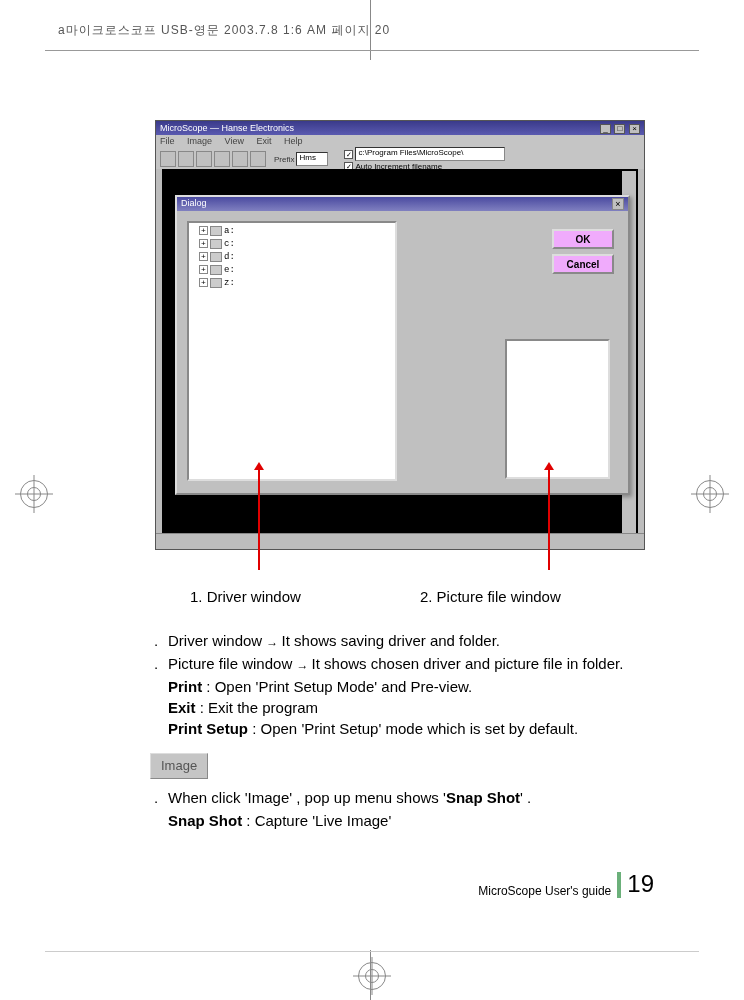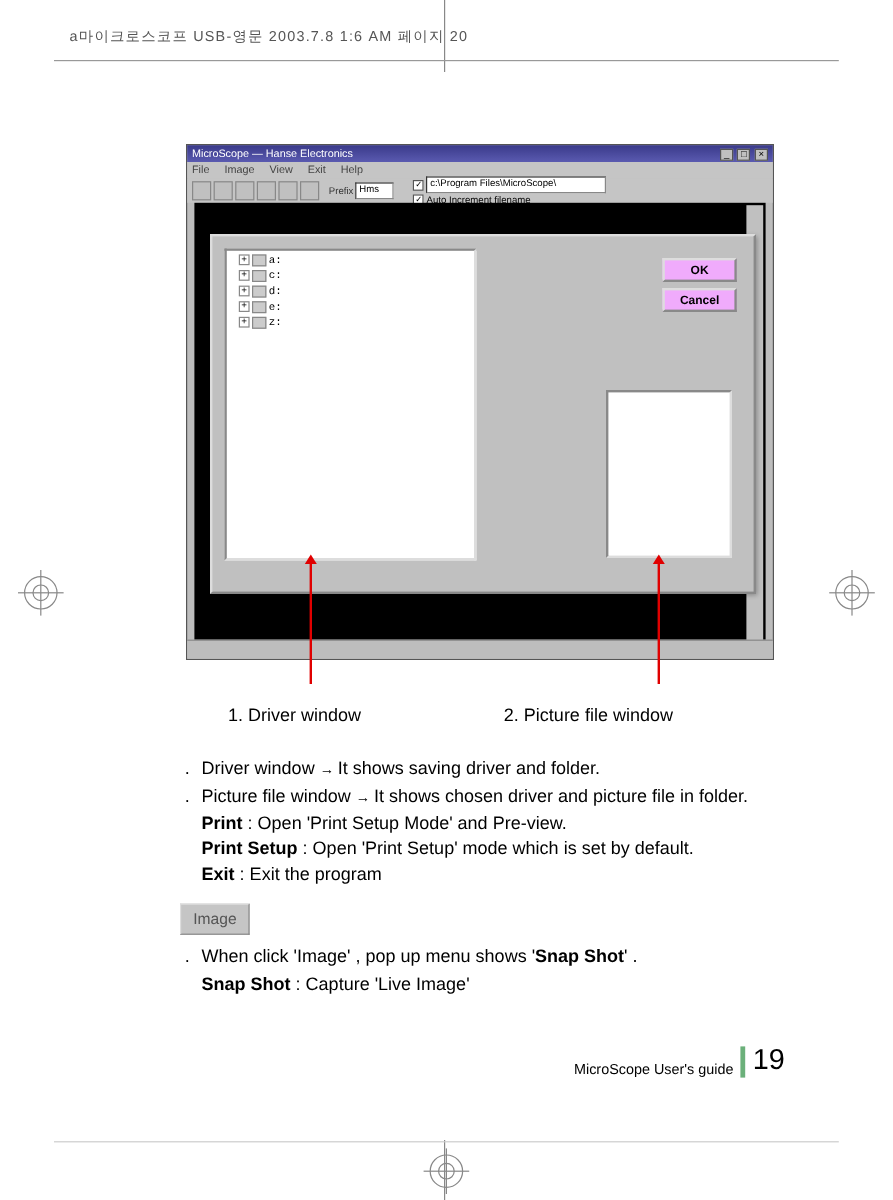--- a/index.html
+++ b/index.html
@@ -341,20 +341,24 @@
     <div class="pane1"></div>
     <div class="pane2"></div>
     <div class="pane3">
       <div class="scroll-v"></div>
     </div>
   </div>
   <div class="statusbar"></div>
 </div>
 
 <div class="dialog">
+  <div class="dialog-title">
+    <span>Dialog</span>
+    <span style="background:#c0c0c0;color:#000;width:12px;text-align:center;border:1px solid #888;">×</span>
+  </div>
   <div class="dialog-body">
     <div class="tree-pane">
       <div class="item"><span class="expand">+</span><span class="drvicon"></span><span>a:</span></div>
       <div class="item"><span class="expand">+</span><span class="drvicon"></span><span>c:</span></div>
       <div class="item"><span class="expand">+</span><span class="drvicon"></span><span>d:</span></div>
       <div class="item"><span class="expand">+</span><span class="drvicon"></span><span>e:</span></div>
       <div class="item"><span class="expand">+</span><span class="drvicon"></span><span>z:</span></div>
     </div>
     <div class="preview-pane"></div>
     <div class="dlg-btns">
@@ -386,24 +390,24 @@
     <div class="txt">
       <span>Picture file window </span>
       <span class="arrow-inline">→</span>
       <span> It shows chosen driver and picture file in folder.</span>
     </div>
   </div>
   <div class="sub-indent">
     <span class="bold">Print</span><span> : Open  'Print Setup Mode'  and Pre-view.</span>
   </div>
   <div class="sub-indent">
+    <span class="bold">Exit</span><span> : Exit the program</span>
+  </div>
+  <div class="sub-indent">
     <span class="bold">Print Setup</span><span> : Open  'Print Setup'  mode which is set by default.</span>
-  </div>
-  <div class="sub-indent">
-    <span class="bold">Exit</span><span> : Exit the program</span>
   </div>
 
   <div class="image-badge">Image</div>
 
   <div class="bullet-row">
     <div class="dot">.</div>
     <div class="txt">
       <span>When click  'Image' , pop up menu shows  '</span><span class="bold">Snap Shot</span><span>' .</span>
     </div>
   </div>

